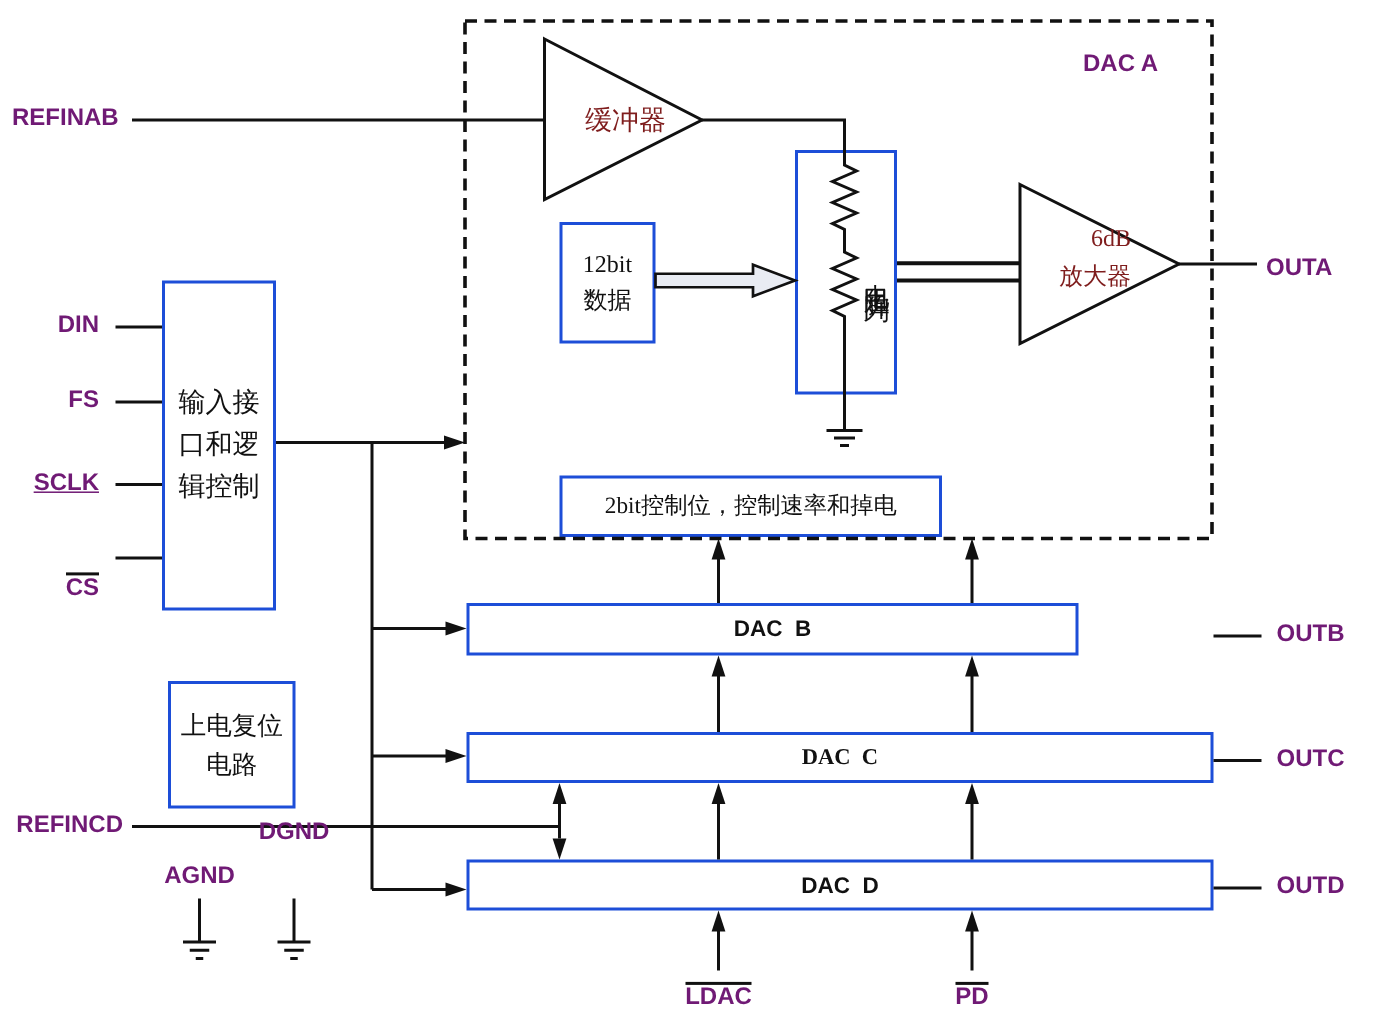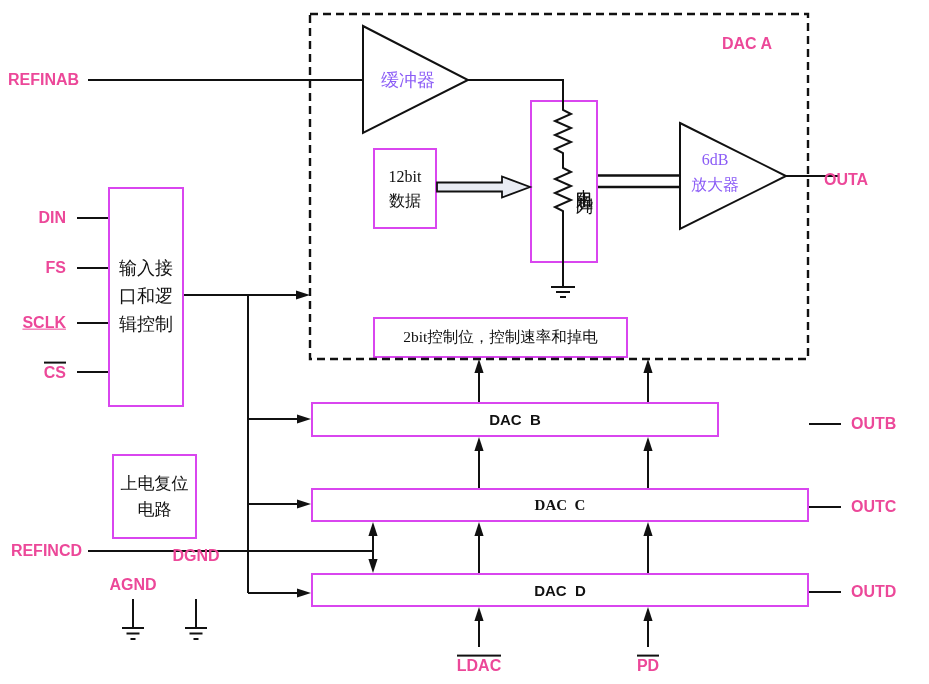--- a/index.html
+++ b/index.html
@@ -1,44 +1,44 @@
 <!DOCTYPE html>
 <html><head>
 <meta charset="utf-8">
 <style>
   html,body { margin:0; padding:0; background:#ffffff; }
   #canvas {
     position:relative; width:929px; height:684px; background:#ffffff;
     font-family:"Liberation Sans", sans-serif; color:#111; overflow:hidden;
   }
   .box {
-    position:absolute; border:2px solid #d946ef; background:#fff; box-sizing:border-box;
+    position:absolute; border:2px solid #1d4ed8; background:#fff; box-sizing:border-box;
     display:flex; align-items:center; justify-content:center; text-align:center;
     font-family:"Liberation Serif", serif; color:#111;
   }
   .lbl {
-    position:absolute; font-size:16px; font-weight:600; color:#ec4899;
+    position:absolute; font-size:16px; font-weight:600; color:#701a75;
     white-space:nowrap; transform:translateY(-52%);
     font-family:"Liberation Sans", sans-serif;
   }
   .ralign { text-align:right; }
   .calign { text-align:center; }
   .ovl { display:inline-block; border-top:2px solid #111; padding-top:1px; line-height:1.05; }
   .vtext {
     writing-mode:vertical-rl; text-orientation:upright; letter-spacing:3px;
     font-size:17px; line-height:1;
   }
   svg { position:absolute; left:0; top:0; }
   .w  { stroke:#111; stroke-width:2; fill:none; }
   .w25{ stroke:#111; stroke-width:2.6; fill:none; }
   .dash { stroke:#111; stroke-width:2.4; fill:none; stroke-dasharray:8 5; }
   .tri { fill:#ffffff; stroke:#111; stroke-width:2; stroke-linejoin:miter; }
   .head { fill:#111; stroke:none; }
   .busarrow { fill:#e9ecf3; stroke:#111; stroke-width:1.8; }
-  .blktxt { position:absolute; color:#8b5cf6; font-family:"Liberation Serif", serif; text-align:center; }
+  .blktxt { position:absolute; color:#7f1d1d; font-family:"Liberation Serif", serif; text-align:right; }
 </style>
 </head>
 <body>
 
 <div id="canvas">
 
   <div class="box" style="left:108px; top:187px; width:76px; height:220px;">
     <span style="width:58px; font-size:18px; line-height:1.55;">输入接口和逻辑控制</span>
   </div>
 
@@ -128,30 +128,30 @@
   <div class="blktxt" style="left:372px; top:68px; width:72px; font-size:18px;">缓冲器</div>
   <div class="blktxt" style="left:676px; top:148px; width:78px; font-size:16px; line-height:1.55;">
     <div>6dB</div>
     <div>放大器</div>
   </div>
 
   <div class="lbl" style="left:8px; top:80px;">REFINAB</div>
   <div class="lbl ralign" style="left:0px; top:218px; width:66px;">DIN</div>
   <div class="lbl ralign" style="left:0px; top:268px; width:66px;">FS</div>
   <div class="lbl ralign" style="left:0px; top:323px; width:66px;text-decoration:underline;">SCLK</div>
-  <div class="lbl ralign" style="left:0px; top:372px; width:66px;">
+  <div class="lbl ralign" style="left:0px; top:392px; width:66px;">
     <span class="ovl">CS</span>
   </div>
   <div class="lbl ralign" style="left:0px; top:551px; width:82px;">REFINCD</div>
   <div class="lbl calign" style="left:103px; top:585px; width:60px;">AGND</div>
   <div class="lbl calign" style="left:166px; top:556px; width:60px;">DGND</div>
 
   <div class="lbl" style="left:722px; top:44px;">DAC A</div>
 
-  <div class="lbl" style="left:824px; top:180px;">OUTA</div>
+  <div class="lbl" style="left:844px; top:180px;">OUTA</div>
   <div class="lbl" style="left:851px; top:424px;text-align:right;">OUTB</div>
   <div class="lbl" style="left:851px; top:507px;">OUTC</div>
   <div class="lbl" style="left:851px; top:592px;">OUTD</div>
 
   <div class="lbl calign" style="left:444px; top:665px; width:70px;">
     <span class="ovl">LDAC</span>
   </div>
   <div class="lbl calign" style="left:618px; top:665px; width:60px;">
     <span class="ovl">PD</span>
   </div>

